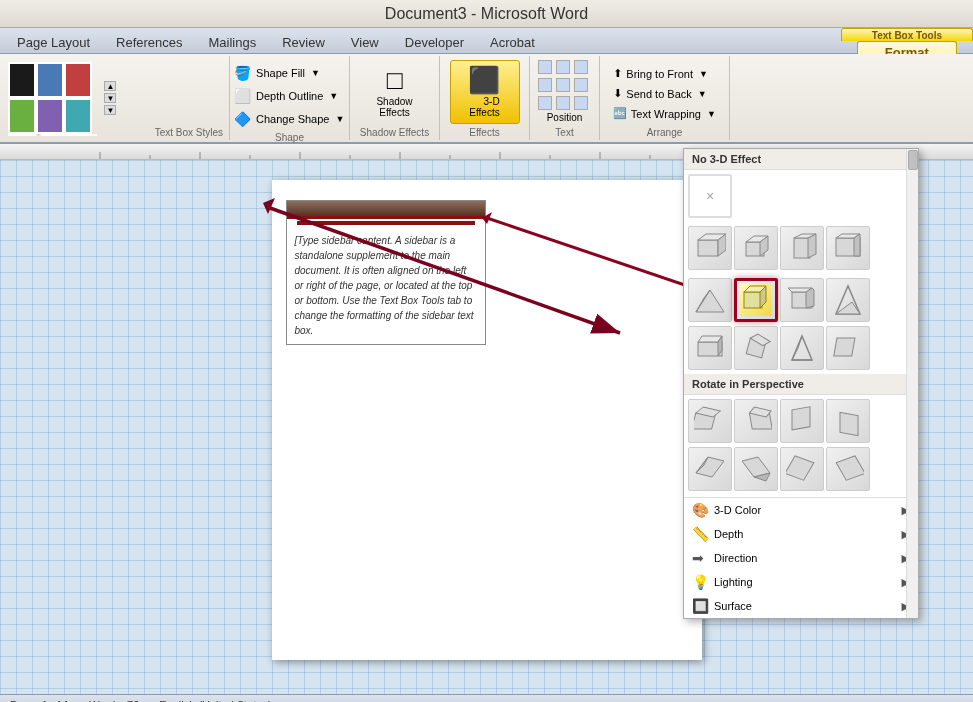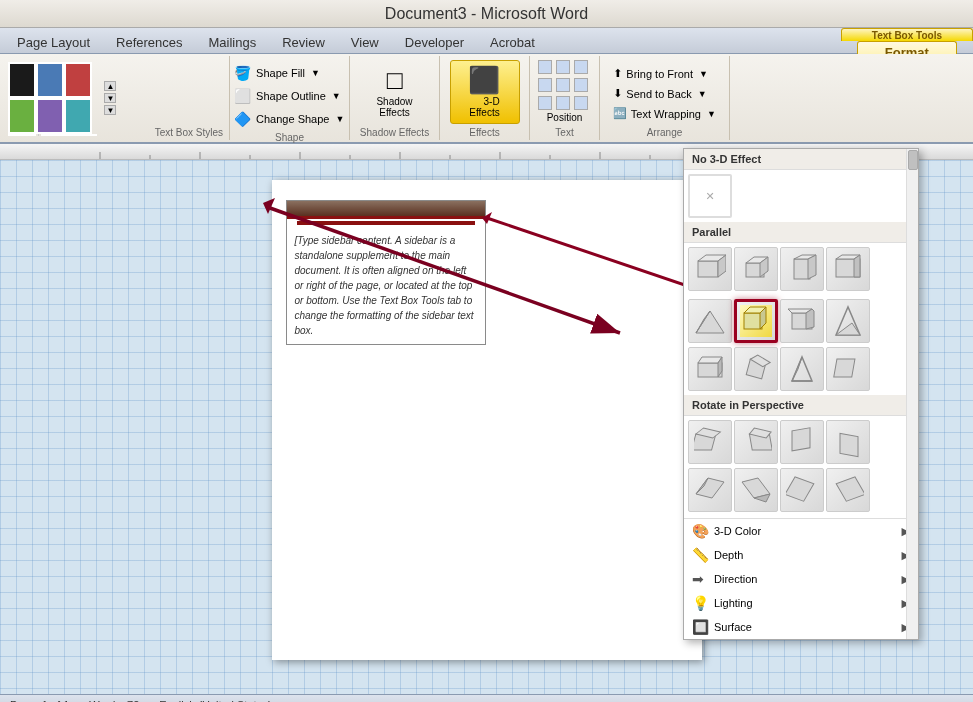--- a/index.html
+++ b/index.html
@@ -342,21 +342,21 @@
 
   <div class="ribbon-group" style="width:120px;">
     <div class="ribbon-group-content" style="flex-direction:column; align-items:flex-start; gap:1px; flex:1; padding-top:4px;">
       <div class="ribbon-small-btn">
         <span class="icon">🪣</span>
         <span>Shape Fill</span>
         <span style="margin-left:2px; font-size:9px;">▼</span>
       </div>
       <div class="ribbon-small-btn">
         <span class="icon">⬜</span>
-        <span>Shape Outline</span>
+        <span>Depth Outline</span>
         <span style="margin-left:2px; font-size:9px;">▼</span>
       </div>
       <div class="ribbon-small-btn">
         <span class="icon">🔷</span>
         <span>Change Shape</span>
         <span style="margin-left:2px; font-size:9px;">▼</span>
       </div>
     </div>
     <div class="ribbon-group-label">Shape</div>
   </div>
@@ -488,21 +488,20 @@
 
 <div class="dropdown-panel">
 
   <div class="dp-section-title">No 3-D Effect</div>
   <div class="dp-grid">
     <div class="dp-item no-effect" style="font-size:11px; color:#aaa; background:white; border:2px solid #ddd;">
       <span>✕</span>
     </div>
   </div>
 
-  <div class="dp-section-title">Parallel</div>
   <div class="dp-grid">
     <div class="dp-item">
       <svg width="32" height="32" viewBox="0 0 32 32">
           <rect x="4" y="8" width="20" height="16" fill="#d8d8d8" stroke="#888"></rect>
           <polygon points="4,8 12,2 32,2 24,8" fill="#e8e8e8" stroke="#888"></polygon>
           <polygon points="24,8 32,2 32,18 24,24" fill="#c8c8c8" stroke="#888"></polygon>
         </svg>
     </div>
     <div class="dp-item">
       <svg width="32" height="32" viewBox="0 0 32 32">

